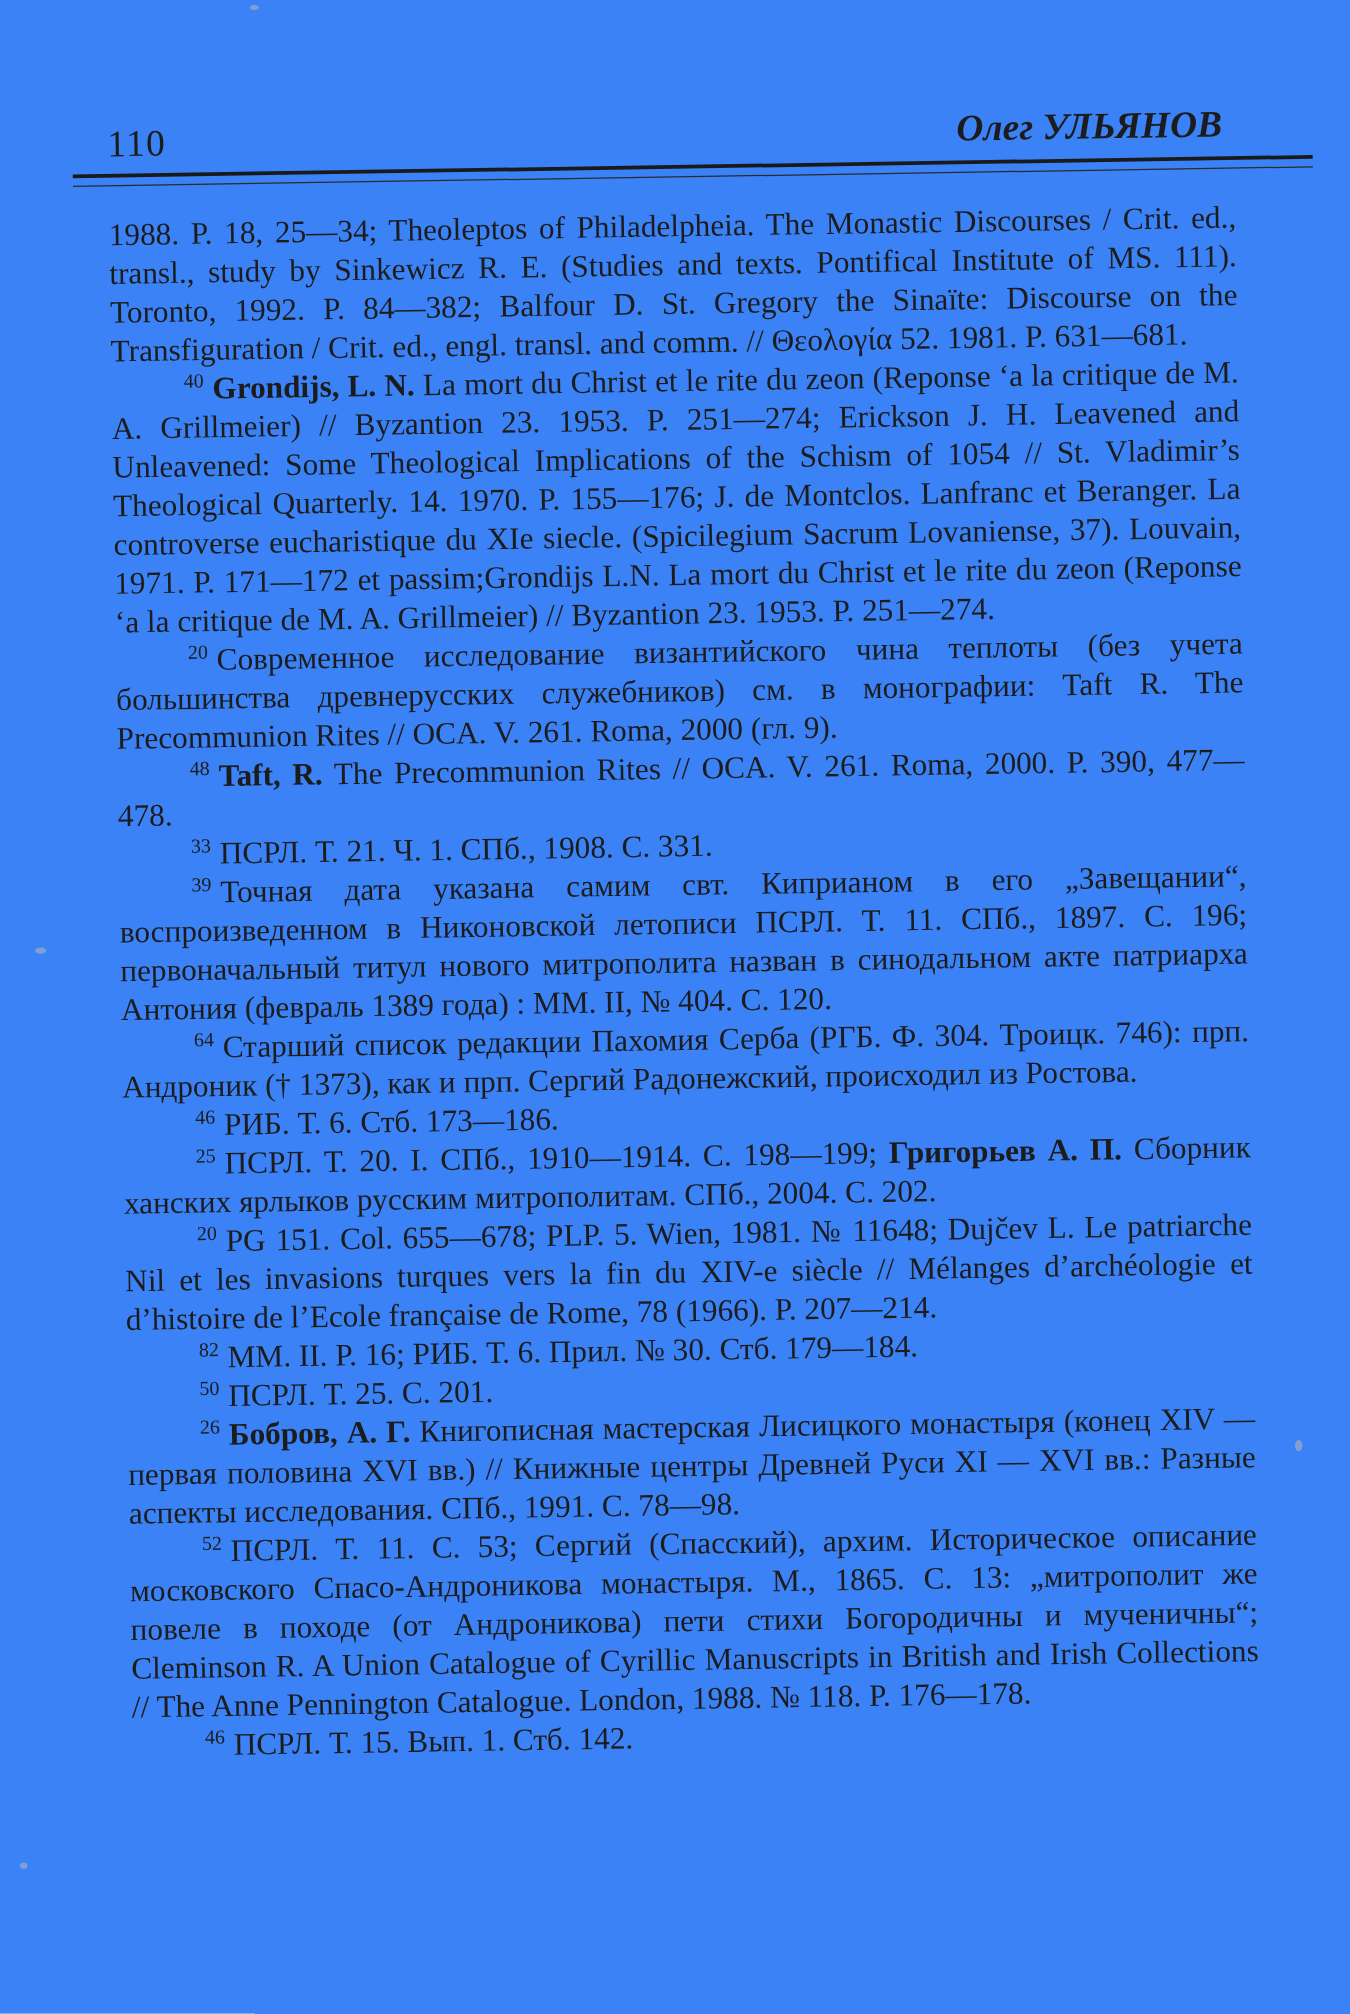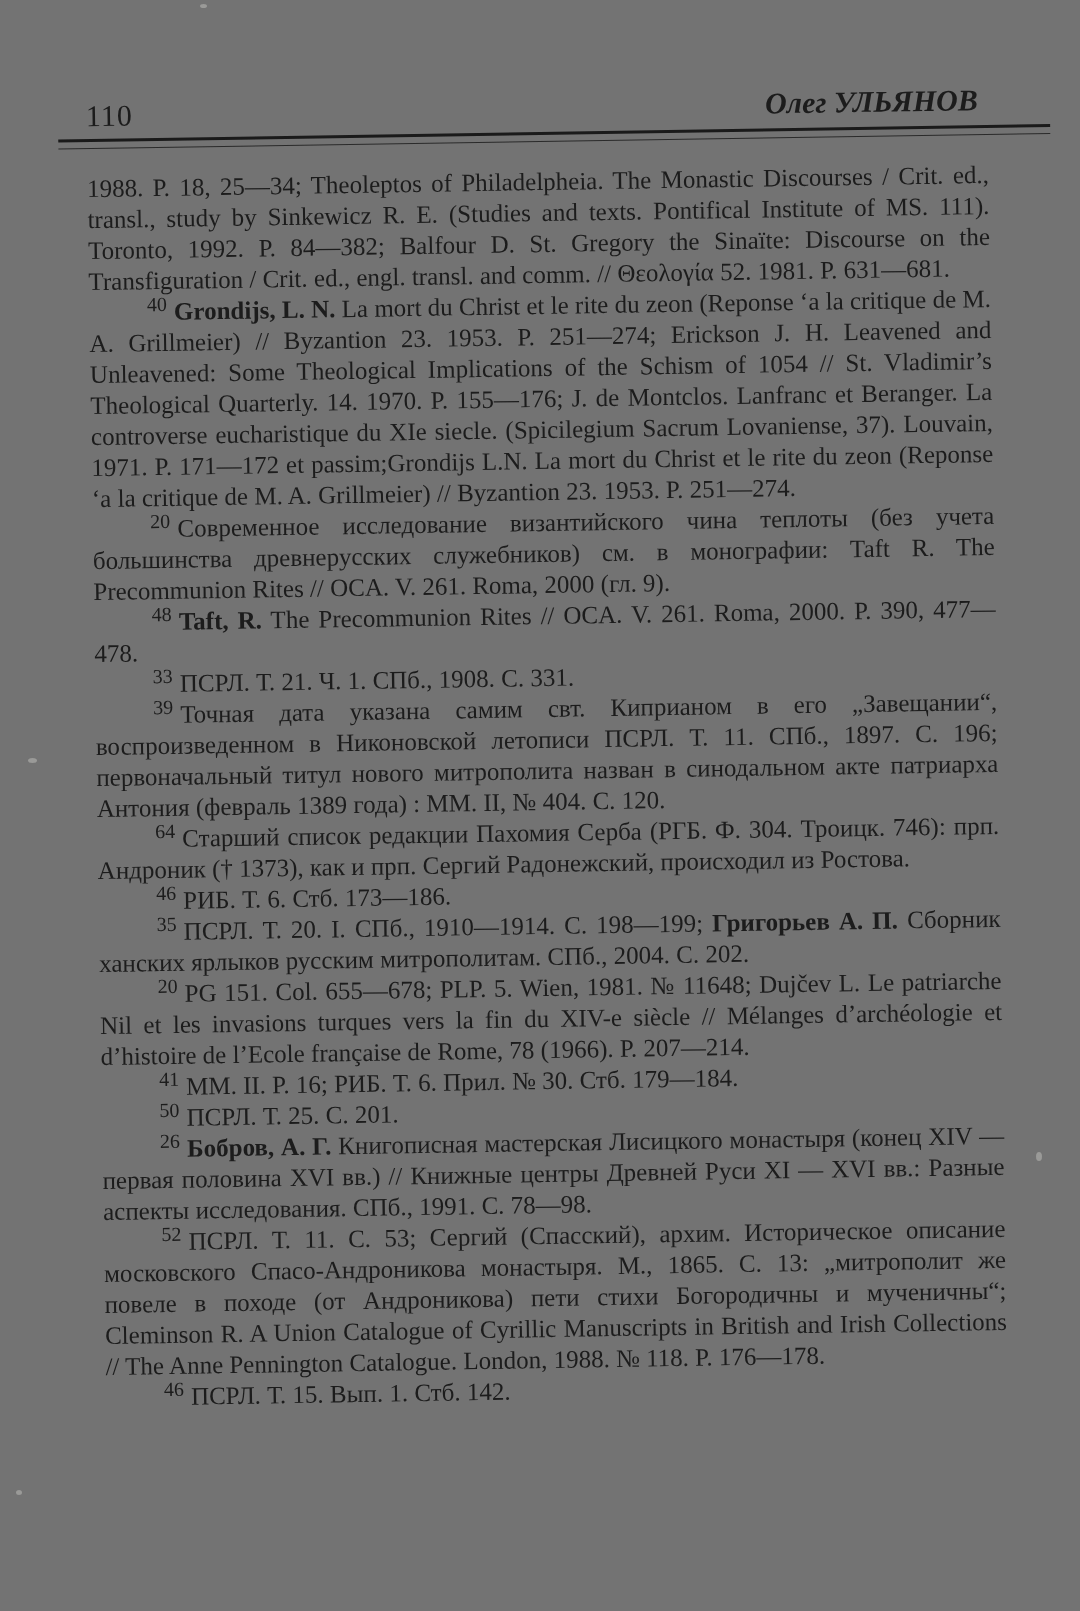--- a/index.html
+++ b/index.html
@@ -4,21 +4,21 @@
 <style>
   html, body {
     margin: 0;
     padding: 0;
     background: #e8e8e8;
   }
   .sheet {
     position: relative;
     width: 1080px;
     height: 1611px;
-    background: #737373;
+    background: #3b82f6;
     overflow: hidden;
     color: #1c1c1c;
     font-family: "Liberation Serif", "DejaVu Serif", serif;
   }
   .scan-rotate {
     position: absolute;
     left: 0;
     top: 0;
     width: 1080px;
     transform: rotate(-0.9deg);
@@ -59,21 +59,21 @@
   }
   .body-text p {
     margin: 0;
     padding: 0;
     text-indent: 58px;
   }
   .body-text p.no-indent {
     text-indent: 0;
   }
   .note-num {
-    font-size: 20px;
+    font-size: 16px;
     line-height: 0;
     vertical-align: baseline;
     position: relative;
     top: -9px;
     margin-right: 7px;
   }
   .bold {
     font-weight: bold;
   }
   .speck {
@@ -104,22 +104,22 @@
     <div class="header-rule"></div>
     <div class="body-text">
         <p class="no-indent"><span>1988. P. 18, 25—34; Theoleptos of Philadelpheia. The Monastic Discourses / Crit. ed., transl., study by Sinkewicz R. E. (Studies and texts. Pontifical Institute of MS. 111). Toronto, 1992. P. 84—382; Balfour D. St. Gregory the Sinaïte: Discourse on the Transfiguration / Crit. ed., engl. transl. and comm. // Θεολογία 52. 1981. P. 631—681.</span></p>
         <p><sup class="note-num">40</sup><span class="bold">Grondijs, L. N.</span><span> La mort du Christ et le rite du zeon (Reponse ‘a la critique de M. A. Grillmeier) // Byzantion 23. 1953. P. 251—274; Erickson J. H. Leavened and Unleavened: Some Theological Implications of the Schism of 1054 // St. Vladimir’s Theological Quarterly. 14. 1970. P. 155—176; J. de Montclos. Lanfranc et Beranger. La controverse eucharistique du XIe siecle. (Spicilegium Sacrum Lovaniense, 37). Louvain, 1971. P. 171—172 et passim;Grondijs L.N. La mort du Christ et le rite du zeon (Reponse ‘a la critique de M. A. Grillmeier) // Byzantion 23. 1953. P. 251—274.</span></p>
         <p><sup class="note-num">20</sup><span>Современное исследование византийского чина теплоты (без учета большинства древнерусских служебников) см. в монографии: Taft R. The Precommunion Rites // OCA. V. 261. Roma, 2000 (гл. 9).</span></p>
         <p><sup class="note-num">48</sup><span class="bold">Taft, R.</span><span> The Precommunion Rites // OCA. V. 261. Roma, 2000. P. 390, 477—478.</span></p>
         <p><sup class="note-num">33</sup><span>ПСРЛ. Т. 21. Ч. 1. СПб., 1908. С. 331.</span></p>
         <p><sup class="note-num">39</sup><span>Точная дата указана самим свт. Киприаном в его „Завещании“, воспроизведенном в Никоновской летописи ПСРЛ. Т. 11. СПб., 1897. С. 196; первоначальный титул нового митрополита назван в синодальном акте патриарха Антония (февраль 1389 года) : ММ. II, № 404. С. 120.</span></p>
         <p><sup class="note-num">64</sup><span>Старший список редакции Пахомия Серба (РГБ. Ф. 304. Троицк. 746): прп. Андроник († 1373), как и прп. Сергий Радонежский, происходил из Ростова.</span></p>
         <p><sup class="note-num">46</sup><span>РИБ. Т. 6. Стб. 173—186.</span></p>
-        <p><sup class="note-num">35</sup><span>ПСРЛ. Т. 20. I. СПб., 1910—1914. С. 198—199; </span><span class="bold">Григорьев А. П.</span><span> Сборник ханских ярлыков русским митрополитам. СПб., 2004. С. 202.</span></p>
+        <p><sup class="note-num">25</sup><span>ПСРЛ. Т. 20. I. СПб., 1910—1914. С. 198—199; </span><span class="bold">Григорьев А. П.</span><span> Сборник ханских ярлыков русским митрополитам. СПб., 2004. С. 202.</span></p>
         <p><sup class="note-num">20</sup><span>PG 151. Col. 655—678; PLP. 5. Wien, 1981. № 11648; Dujčev L. Le patriarche Nil et les invasions turques vers la fin du XIV-e siècle // Mélanges d’archéologie et d’histoire de l’Ecole française de Rome, 78 (1966). P. 207—214.</span></p>
-        <p><sup class="note-num">41</sup><span>ММ. II. P. 16; РИБ. Т. 6. Прил. № 30. Стб. 179—184.</span></p>
+        <p><sup class="note-num">82</sup><span>ММ. II. P. 16; РИБ. Т. 6. Прил. № 30. Стб. 179—184.</span></p>
         <p><sup class="note-num">50</sup><span>ПСРЛ. Т. 25. С. 201.</span></p>
         <p><sup class="note-num">26</sup><span class="bold">Бобров, А. Г.</span><span> Книгописная мастерская Лисицкого монастыря (конец XIV — первая половина XVI вв.) // Книжные центры Древней Руси XI — XVI вв.: Разные аспекты исследования. СПб., 1991. С. 78—98.</span></p>
         <p><sup class="note-num">52</sup><span>ПСРЛ. Т. 11. С. 53; Сергий (Спасский), архим. Историческое описание московского Спасо-Андроникова монастыря. М., 1865. С. 13: „митрополит же повеле в походе (от Андроникова) пети стихи Богородичны и мученичны“; Cleminson R. A Union Catalogue of Cyrillic Manuscripts in British and Irish Collections // The Anne Pennington Catalogue. London, 1988. № 118. P. 176—178.</span></p>
         <p><sup class="note-num">46</sup><span>ПСРЛ. Т. 15. Вып. 1. Стб. 142.</span></p>
       </div>
   </div>
 </div>
 
 </body></html>

